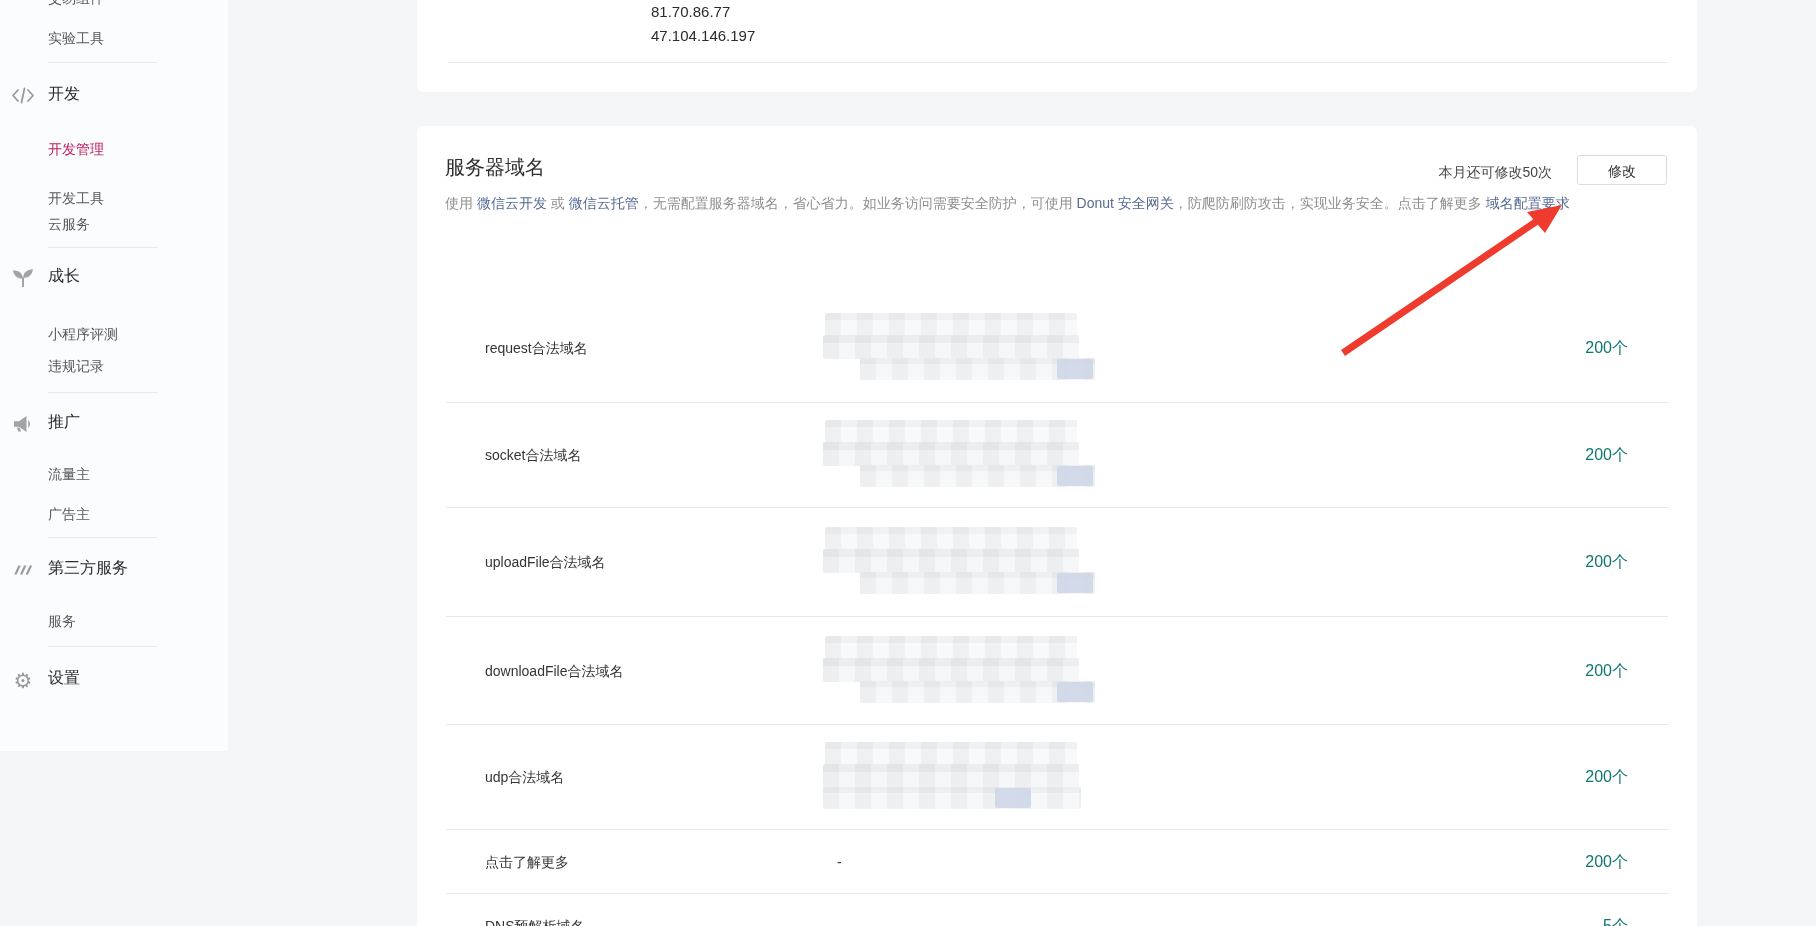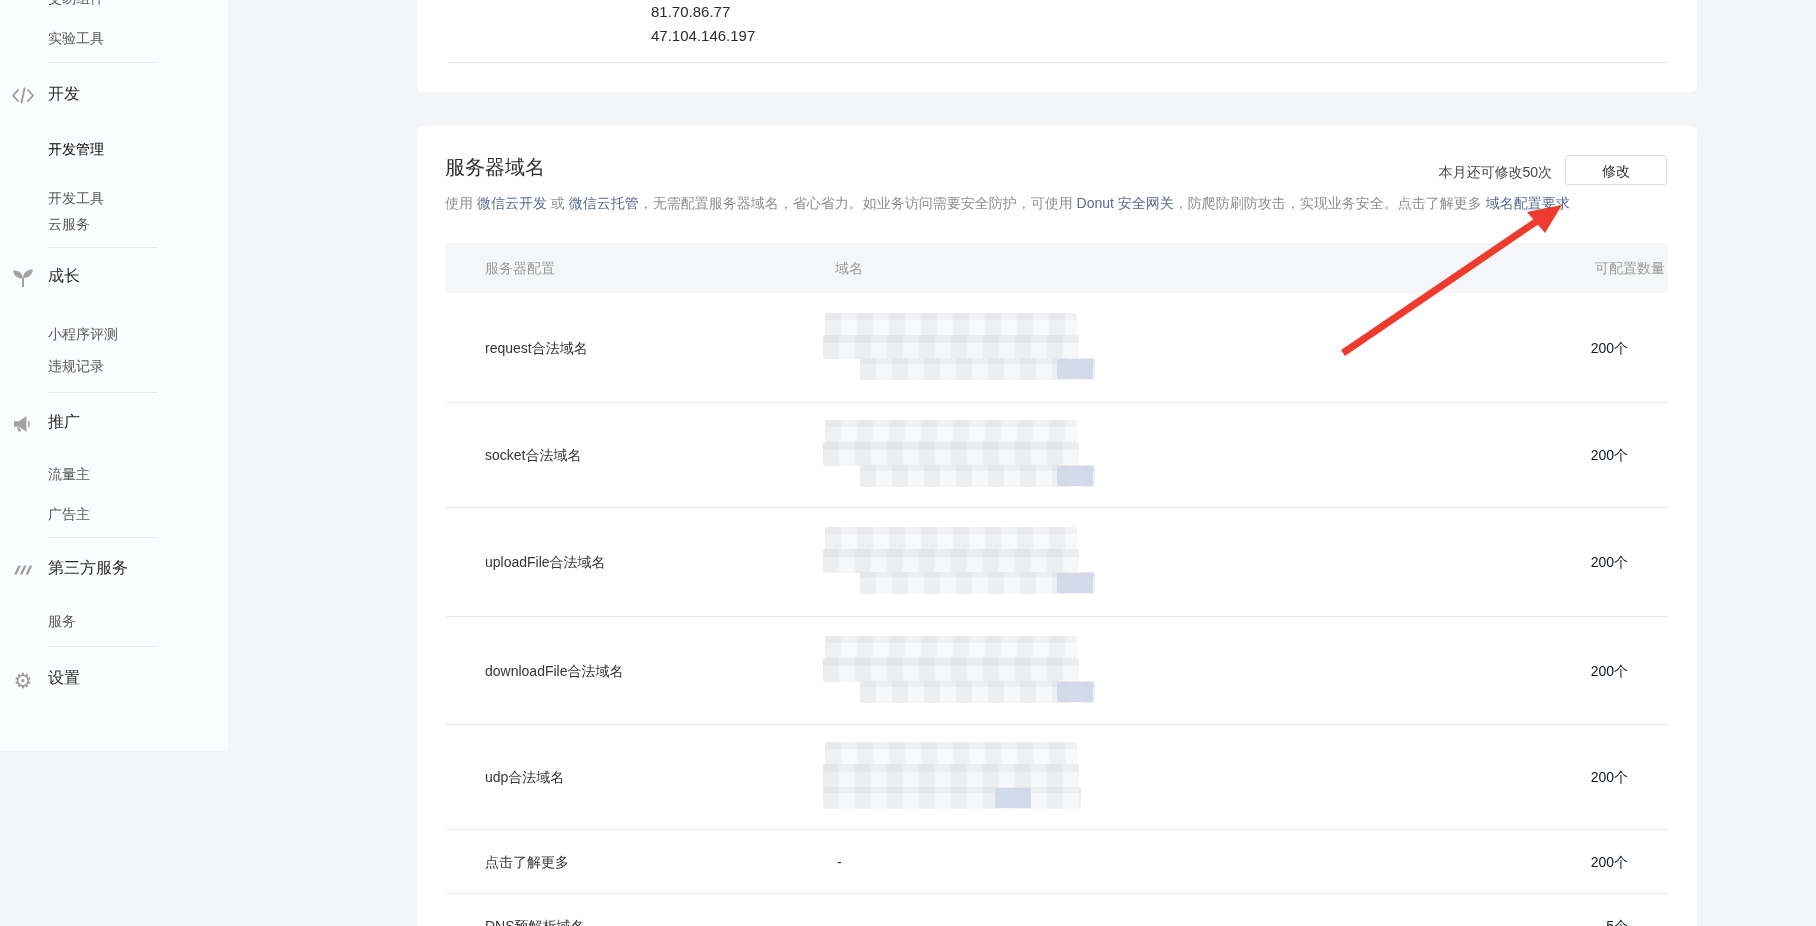--- a/index.html
+++ b/index.html
@@ -21,36 +21,36 @@
   .side-icon{
     position:absolute;left:11px;width:24px;height:24px;color:#9a9a9a;
     display:flex;align-items:center;justify-content:center;
   }
   .side-icon svg{display:block;}
   .gear-glyph{font-size:21px;line-height:21px;color:#9a9a9a;}
   .side-sub{
     position:absolute;left:48px;font-size:14px;line-height:20px;color:#595959;
     white-space:nowrap;cursor:pointer;
   }
-  .side-sub.active{color:#000000;}
+  .side-sub.active{color:#be185d;}
   .side-divider{
     position:absolute;left:48px;width:110px;height:1px;background:#e9eaeb;
   }
   
   .card{
     position:absolute;left:417px;width:1280px;background:#ffffff;
   }
   .ip-card{top:0;height:92px;border-radius:0 0 6px 6px;}
   .ip-list{position:absolute;left:234px;top:0;font-size:15px;line-height:24px;color:#2b2b2b;}
   .ip-sep{position:absolute;left:31px;top:62px;width:1219px;height:1px;background:#e7e7e7;}
   .domain-card{top:126px;height:800px;border-radius:6px 6px 0 0;overflow:hidden;}
   .card-title{position:absolute;left:28px;top:27px;font-size:20px;line-height:28px;color:#2e2e2e;}
   .quota-text{position:absolute;right:145px;top:36px;font-size:14px;line-height:20px;color:#464646;}
   .modify-btn{
-    position:absolute;right:30px;top:29px;width:102px;height:30px;
+    position:absolute;right:30px;top:29px;width:90px;height:30px;
     background:#fff;border:1px solid #dcdcdc;border-radius:3px;
     font-size:14px;color:#2e2e2e;line-height:28px;text-align:center;cursor:pointer;
     box-sizing:border-box;font-family:inherit;
   }
   .desc-line{
     position:absolute;left:28px;top:67px;font-size:14px;line-height:20px;color:#8f8f8f;
     white-space:nowrap;
   }
   .desc-line a{color:#576b95;text-decoration:none;cursor:pointer;}
   
@@ -64,21 +64,21 @@
   .th-count{right:3px;}
   .tbl-body{position:absolute;left:29px;top:167px;width:1222px;}
   .row{position:relative;border-bottom:1px solid #e8e8e8;box-sizing:border-box;}
   .row:last-child{border-bottom:none;}
   .row-label{
     position:absolute;left:39px;top:50%;transform:translateY(-50%);
     font-size:14px;line-height:20px;color:#353535;white-space:nowrap;
   }
   .row-count{
     position:absolute;right:40px;top:50%;transform:translateY(-50%);
-    font-size:14px;line-height:20px;color:#0f172a;white-space:nowrap;
+    font-size:16px;line-height:20px;color:#0f766e;white-space:nowrap;
   }
   .row-dash{
     position:absolute;left:391px;top:50%;transform:translateY(-50%);
     font-size:14px;color:#353535;
   }
   
   .mosaic{position:absolute;left:377px;top:50%;transform:translateY(-50%);width:272px;height:70px;}
   .mbar{
     position:absolute;border-radius:2px;
     background-color:#f1f2f4;
@@ -162,25 +162,20 @@
   </div>
   <div class="ip-sep"></div>
 </div>
 
 <div class="card domain-card">
   <div class="card-title">服务器域名</div>
   <div class="quota-text">本月还可修改50次</div>
   <button class="modify-btn">修改</button>
   <div class="desc-line" id="desc-line"><span>使用 </span><a>微信云开发</a><span> 或 </span><a>微信云托管</a><span>，无需配置服务器域名，省心省力。如业务访问需要安全防护，可使用 </span><a>Donut 安全网关</a><span>，防爬防刷防攻击，实现业务安全。点击了解更多 </span><a>域名配置要求</a></div>
 
-  <div class="tbl-header">
-    <span class="th th-config">服务器配置</span>
-    <span class="th th-domain">域名</span>
-    <span class="th th-count">可配置数量</span>
-  </div>
   <div class="tbl-body" id="tbl-body">
       <div class="row" style="height: 110px;">
         <div class="row-label">request合法域名</div>
         <div class="mosaic">
           <div class="mbar mbar1"></div>
           <div class="mbar mbar2"></div>
           <div class="mbar mbar3">
             <div class="mblue"></div>
           </div>
         </div>

